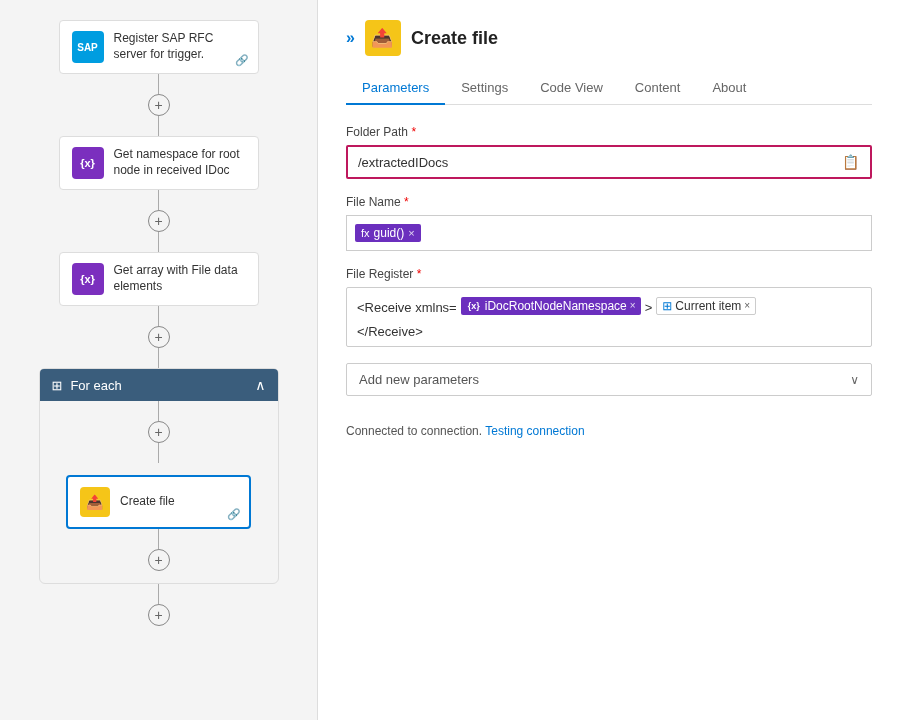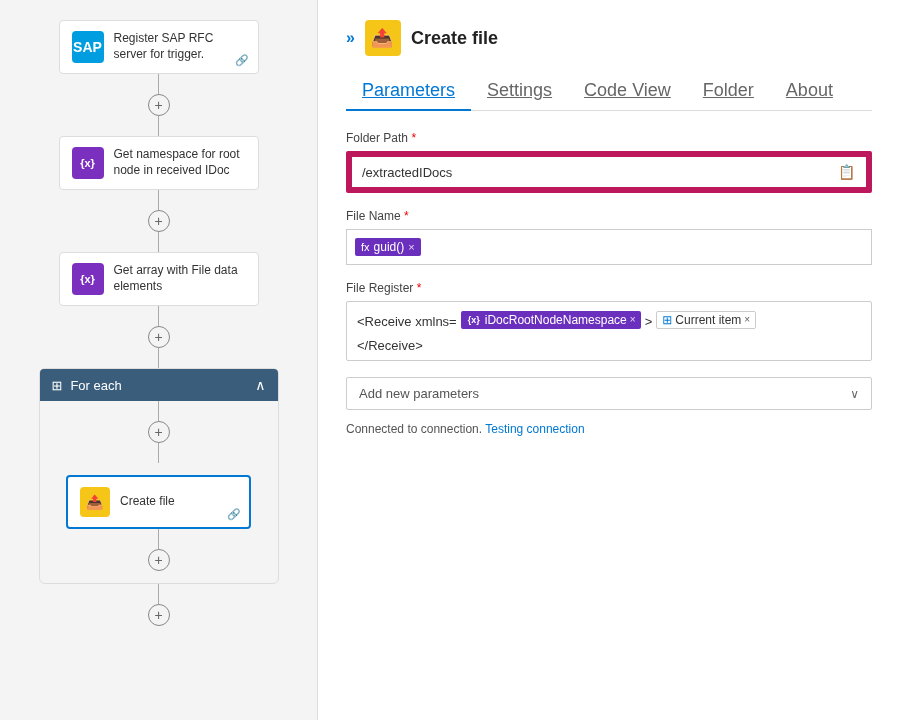--- a/index.html
+++ b/index.html
@@ -50,21 +50,21 @@
     }
 
     .card-icon {
       width: 32px;
       height: 32px;
       border-radius: 4px;
       display: flex;
       align-items: center;
       justify-content: center;
       flex-shrink: 0;
-      font-size: 14px;
+      font-size: 10px;
       font-weight: bold;
       color: #fff;
     }
 
     .card-icon.sap { background: #009de0; }
     .card-icon.purple { background: #7b2fbe; }
 
     .card-text {
       font-size: 12px;
       color: #333;
@@ -213,25 +213,24 @@
     .tabs {
       display: flex;
       border-bottom: 1px solid #ddd;
       margin-bottom: 20px;
       gap: 0;
     }
 
     .tab {
       padding: 8px 16px;
       cursor: pointer;
-      font-size: 18px;
+      font-size: 13px;
       color: #666;
       border-bottom: 2px solid transparent;
       margin-bottom: -1px;
-      text-decoration: underline;
     }
 
     .tab.active {
       color: #0078d4;
       border-bottom-color: #0078d4;
       font-weight: 500;
     }
 
     
     .field-group {
@@ -243,21 +242,21 @@
       color: #444;
       margin-bottom: 6px;
     }
 
     .field-label .required {
       color: #e00;
     }
 
     .field-input {
       width: 100%;
-      border: 6px solid #be185d;
+      border: 2px solid #be185d;
       border-radius: 2px;
       padding: 7px 10px;
       font-size: 13px;
       color: #333;
       display: flex;
       align-items: center;
       justify-content: space-between;
       background: #fff;
       min-height: 34px;
     }
@@ -377,21 +376,21 @@
       border: 1px solid #ccc;
       border-radius: 2px;
       padding: 8px 12px;
       display: flex;
       align-items: center;
       justify-content: space-between;
       cursor: pointer;
       font-size: 13px;
       color: #555;
       background: #fff;
-      margin-bottom: 12px;
+      margin-bottom: 28px;
     }
 
     .add-params-chevron {
       font-size: 12px;
       color: #666;
     }
 
     
     .connection-info {
       font-size: 12px;
@@ -484,21 +483,21 @@
   <div class="panel-header">
     <span class="panel-expand-btn">»</span>
     <div class="panel-icon">📤</div>
     <span class="panel-title">Create file</span>
   </div>
 
   <div class="tabs">
     <div class="tab active">Parameters</div>
     <div class="tab">Settings</div>
     <div class="tab">Code View</div>
-    <div class="tab">Folder</div>
+    <div class="tab">Content</div>
     <div class="tab">About</div>
   </div>
 
   <div class="field-group">
     <div class="field-label">
       <span>Folder Path</span>
       <span class="required"> *</span>
     </div>
     <div class="field-input">
       <input type="text" value="/extractedIDocs" style="">

